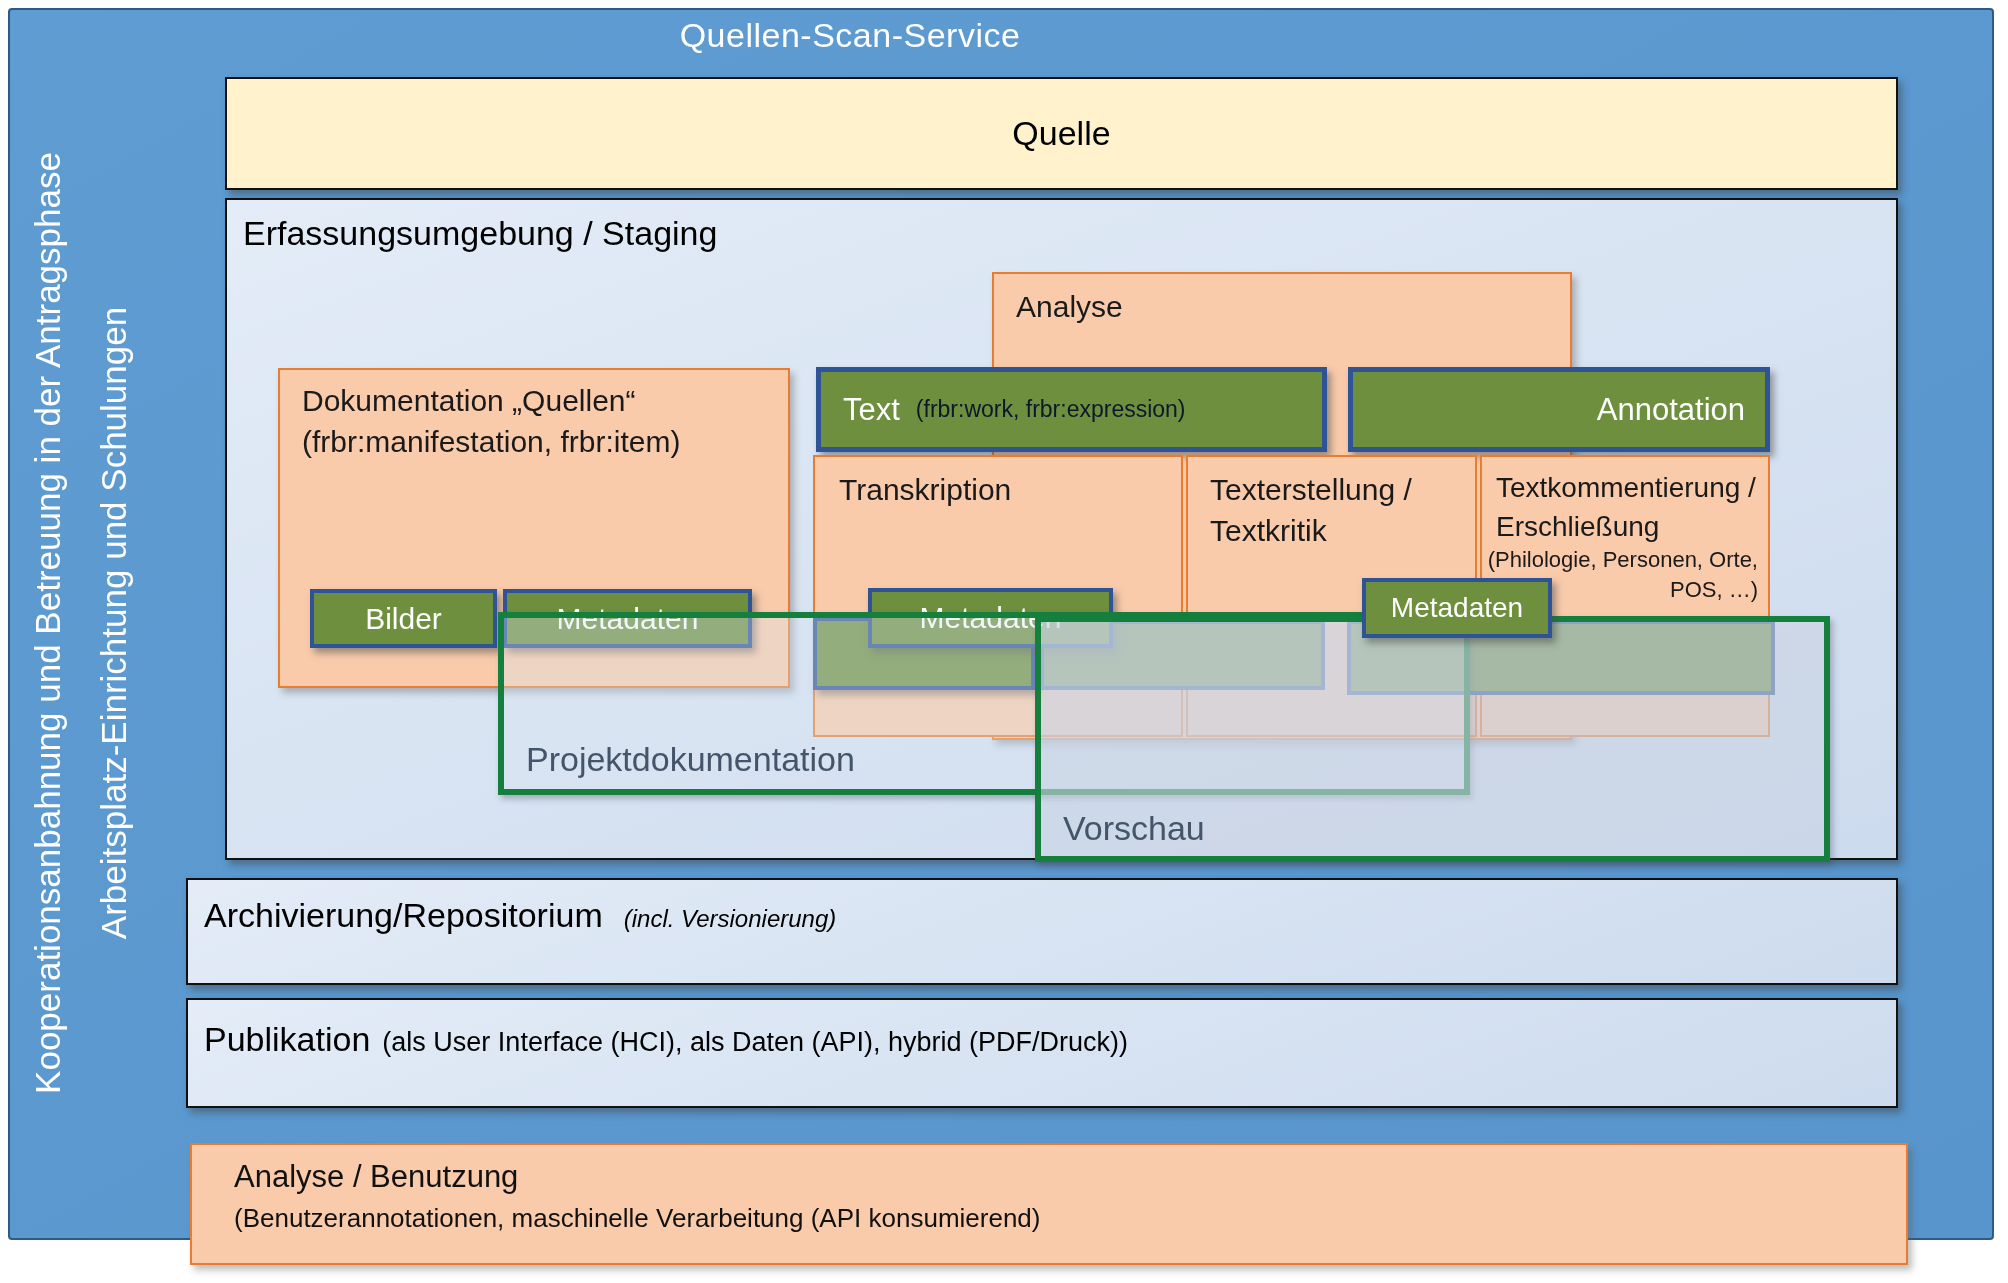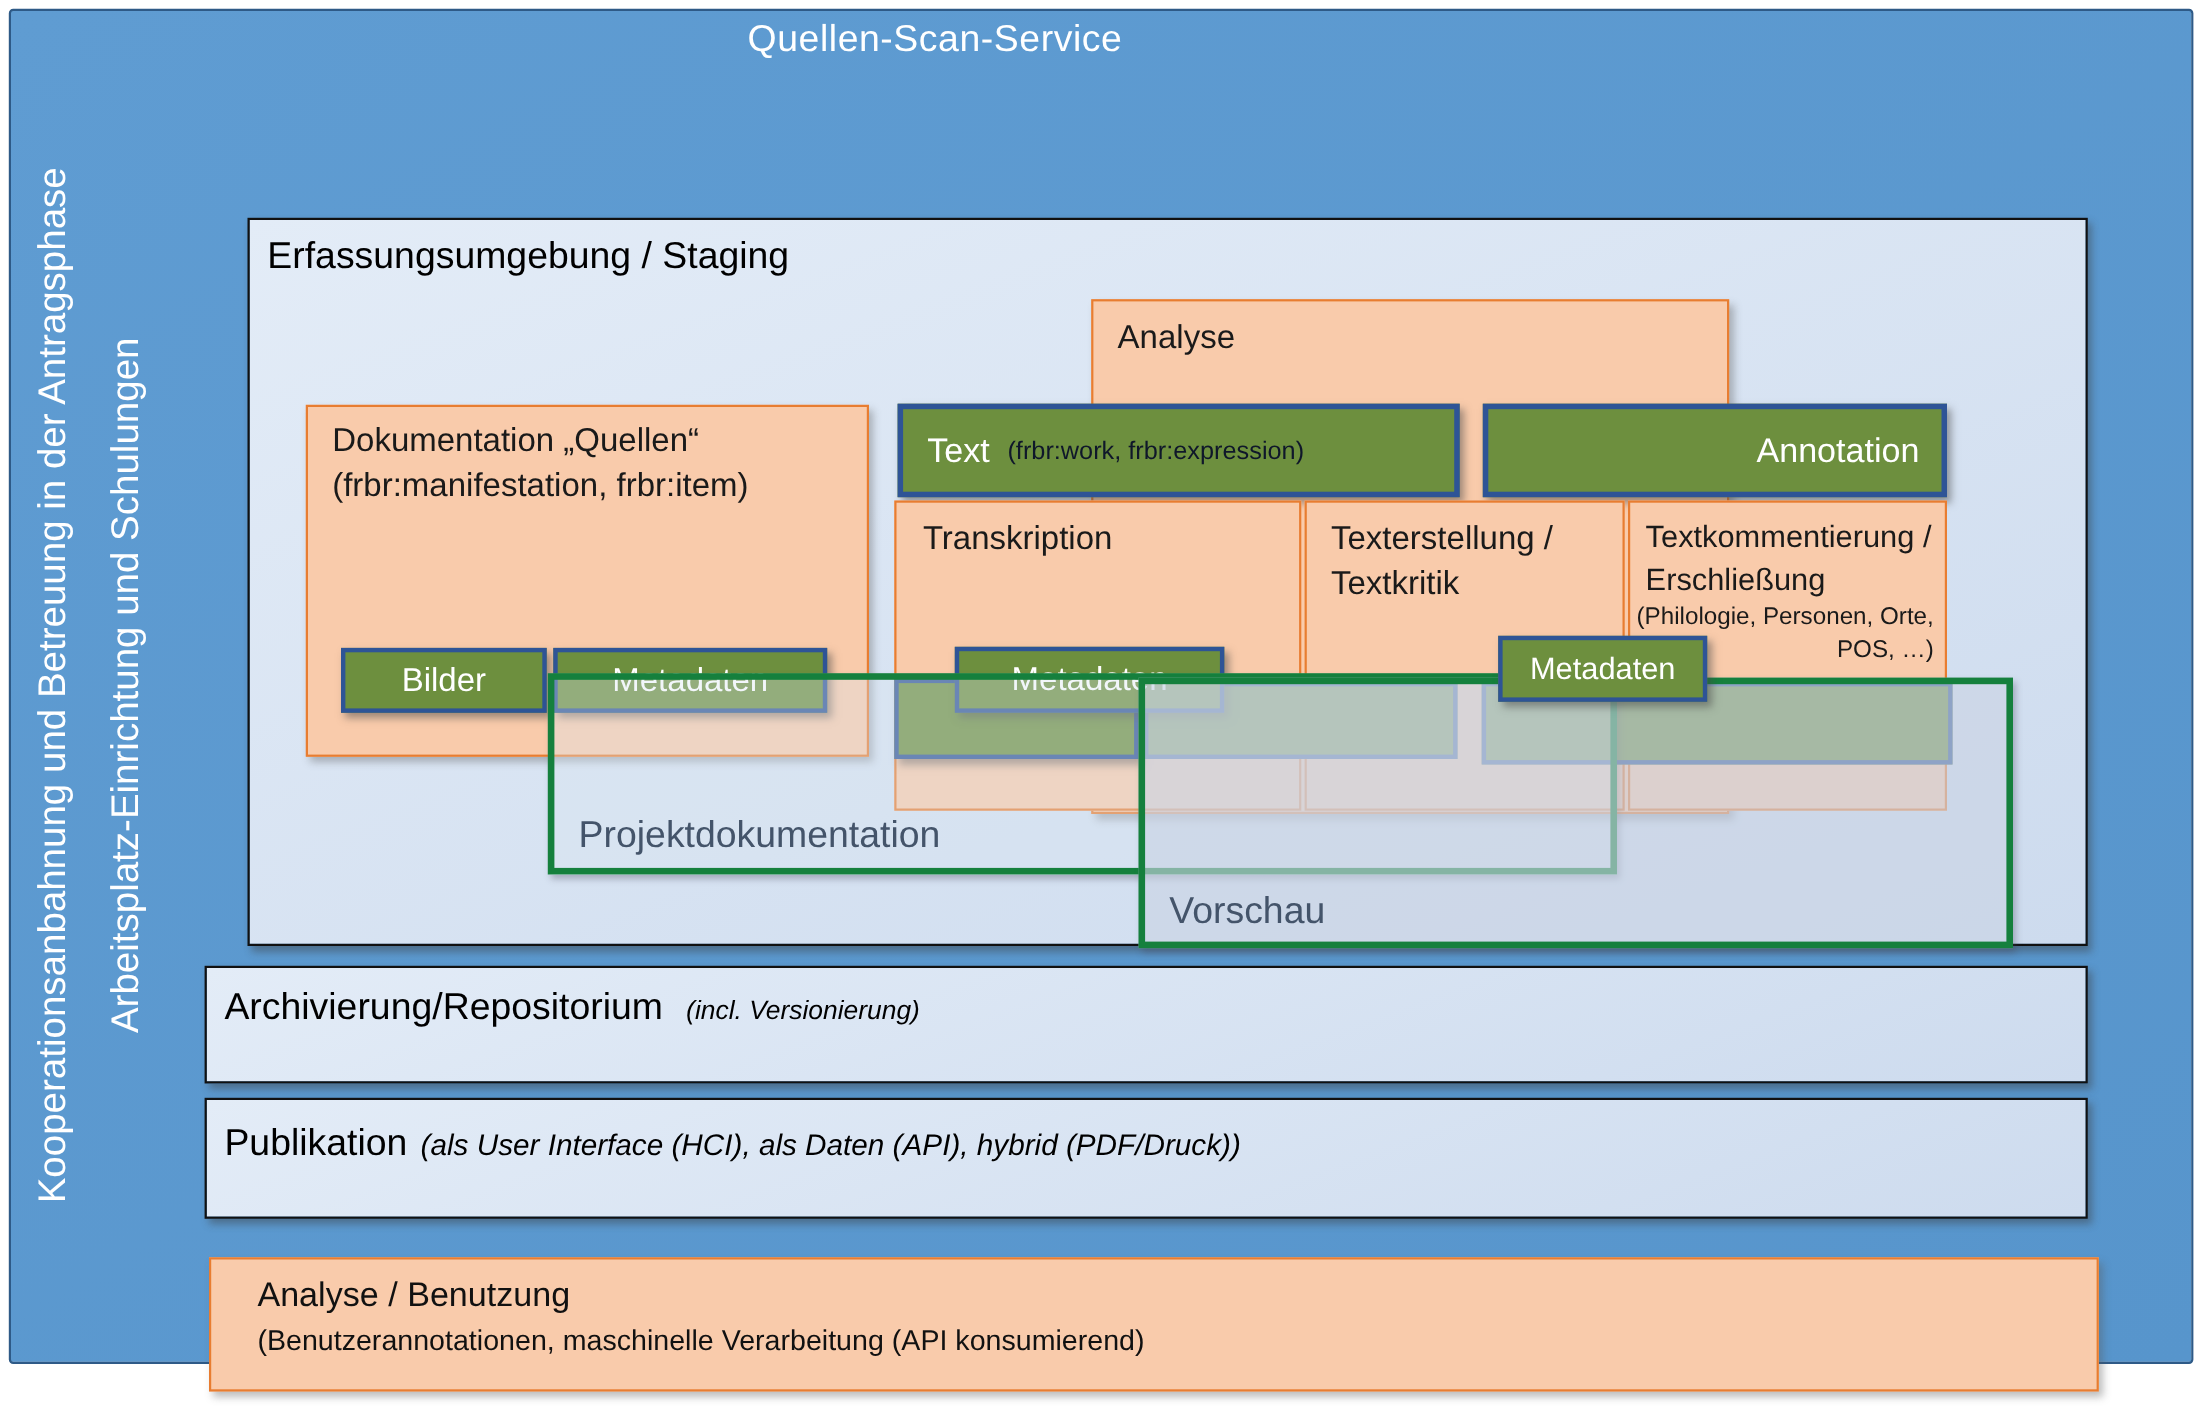--- a/index.html
+++ b/index.html
@@ -40,38 +40,41 @@
   }
   .green-label{color:#ffffff;font-size:30px;}
   .green-sub{color:#0f172a;font-size:23px;margin-left:16px;}
   .overlay{
     border:6px solid #15803d;
     box-shadow:3px 4px 6px rgba(70,70,90,0.35);
   }
   .overlay-label{position:absolute;color:#44546a;font-size:34px;}
   .big-with-note{display:flex;align-items:baseline;gap:12px;}
   .note-small{font-size:24px;color:#000;font-style:italic;}
-  .note-pub{font-size:27px;color:#000;font-style:italic;}
+  .note-pub{font-size:27px;color:#000;}
 </style>
 </head>
 <body>
 
 <div id="stage">
 
   <div class="abs bg-blue" style="left:8px;top:8px;width:1986px;height:1232px;"></div>
 
   <div class="abs frame-title" style="left:225px;top:16px;width:1250px;">Quellen-Scan-Service</div>
 
   <div class="abs side-col" style="left:18px;top:8px;width:60px;height:1230px;">
     <span>Kooperationsanbahnung und Betreuung in der Antragsphase</span>
   </div>
   <div class="abs side-col" style="left:84px;top:8px;width:60px;height:1230px;">
     <span>Arbeitsplatz-Einrichtung und Schulungen</span>
   </div>
 
+  <div class="abs yellow" style="left:225px;top:77px;width:1673px;height:113px;">
+    <span class="panel-label" style="font-size:34px;">Quelle</span>
+  </div>
 
   <div class="abs panel" style="left:225px;top:198px;width:1673px;height:662px;">
     <div class="abs panel-label" style="left:16px;top:14px;">Erfassungsumgebung / Staging</div>
   </div>
 
   <div class="abs orange" style="left:992px;top:272px;width:580px;height:468px;">
     <div class="abs orange-label" style="left:22px;top:12px;">Analyse</div>
   </div>
 
   <div class="abs orange" style="left:278px;top:368px;width:512px;height:320px;">

